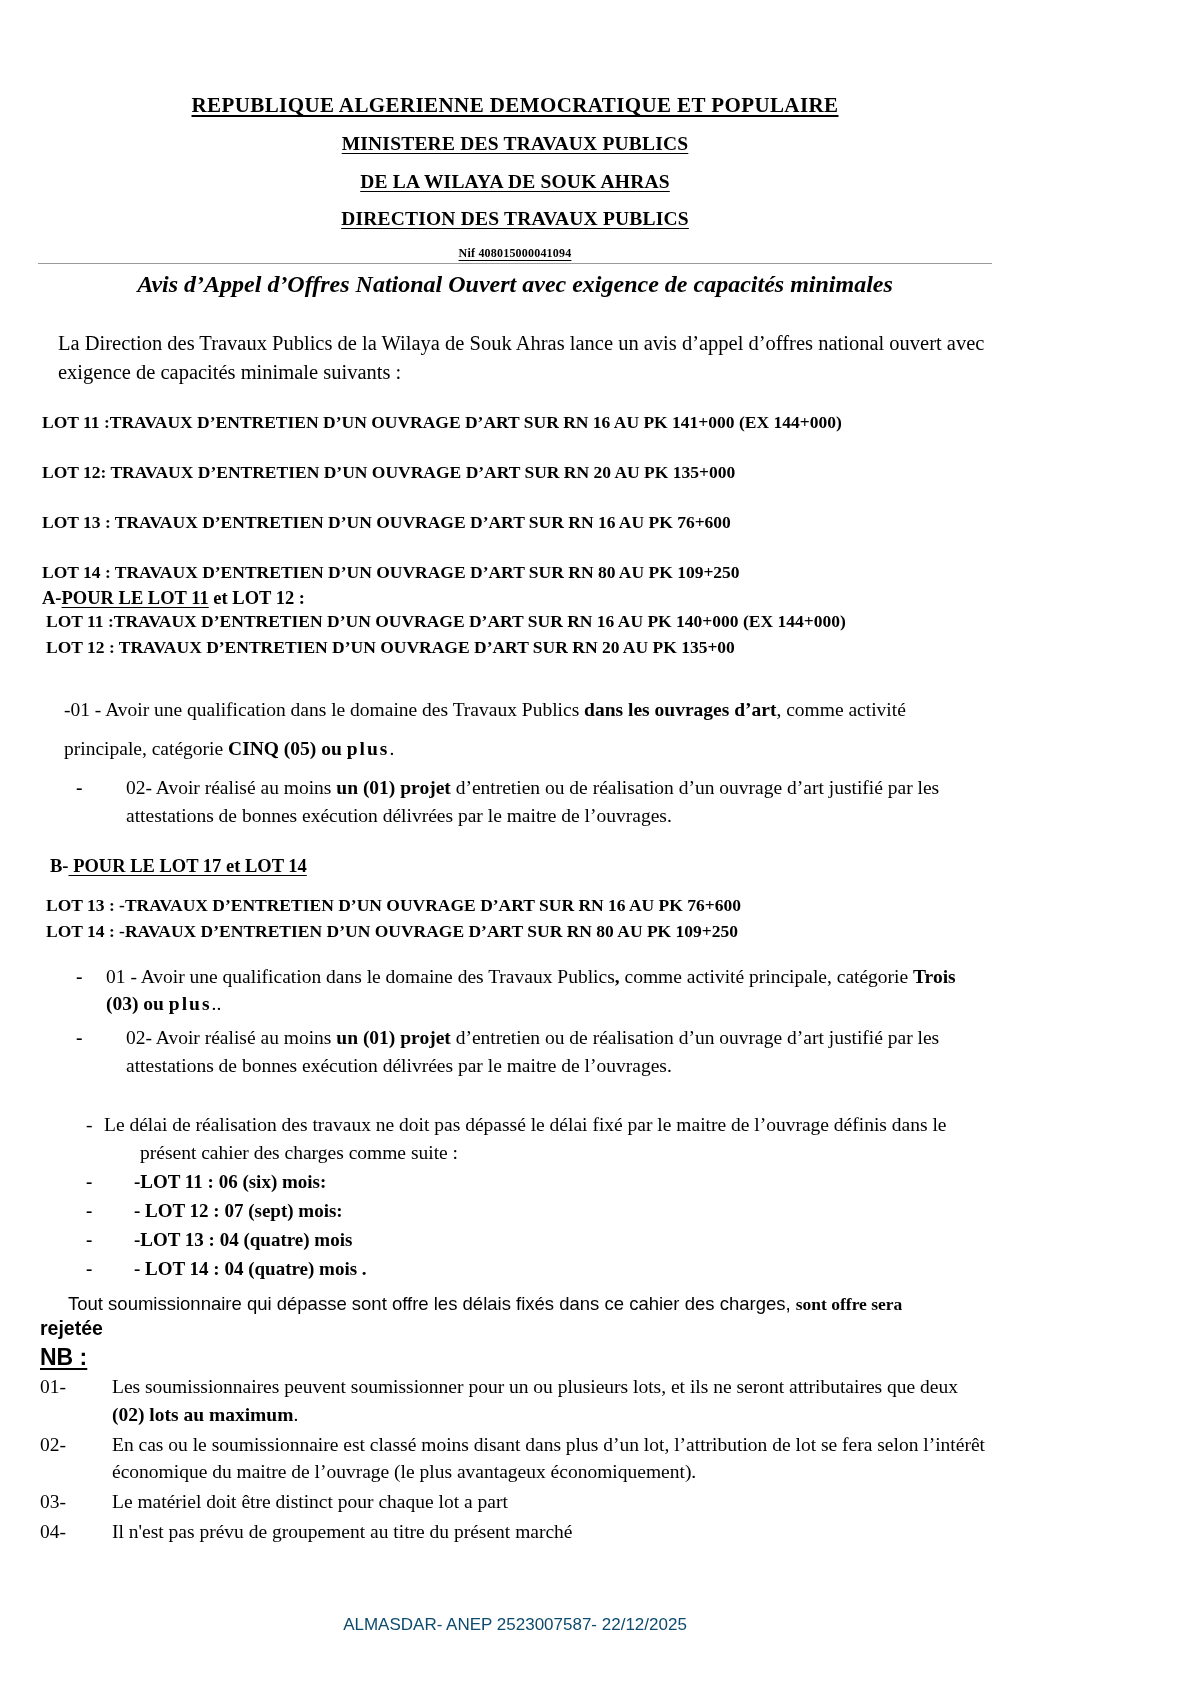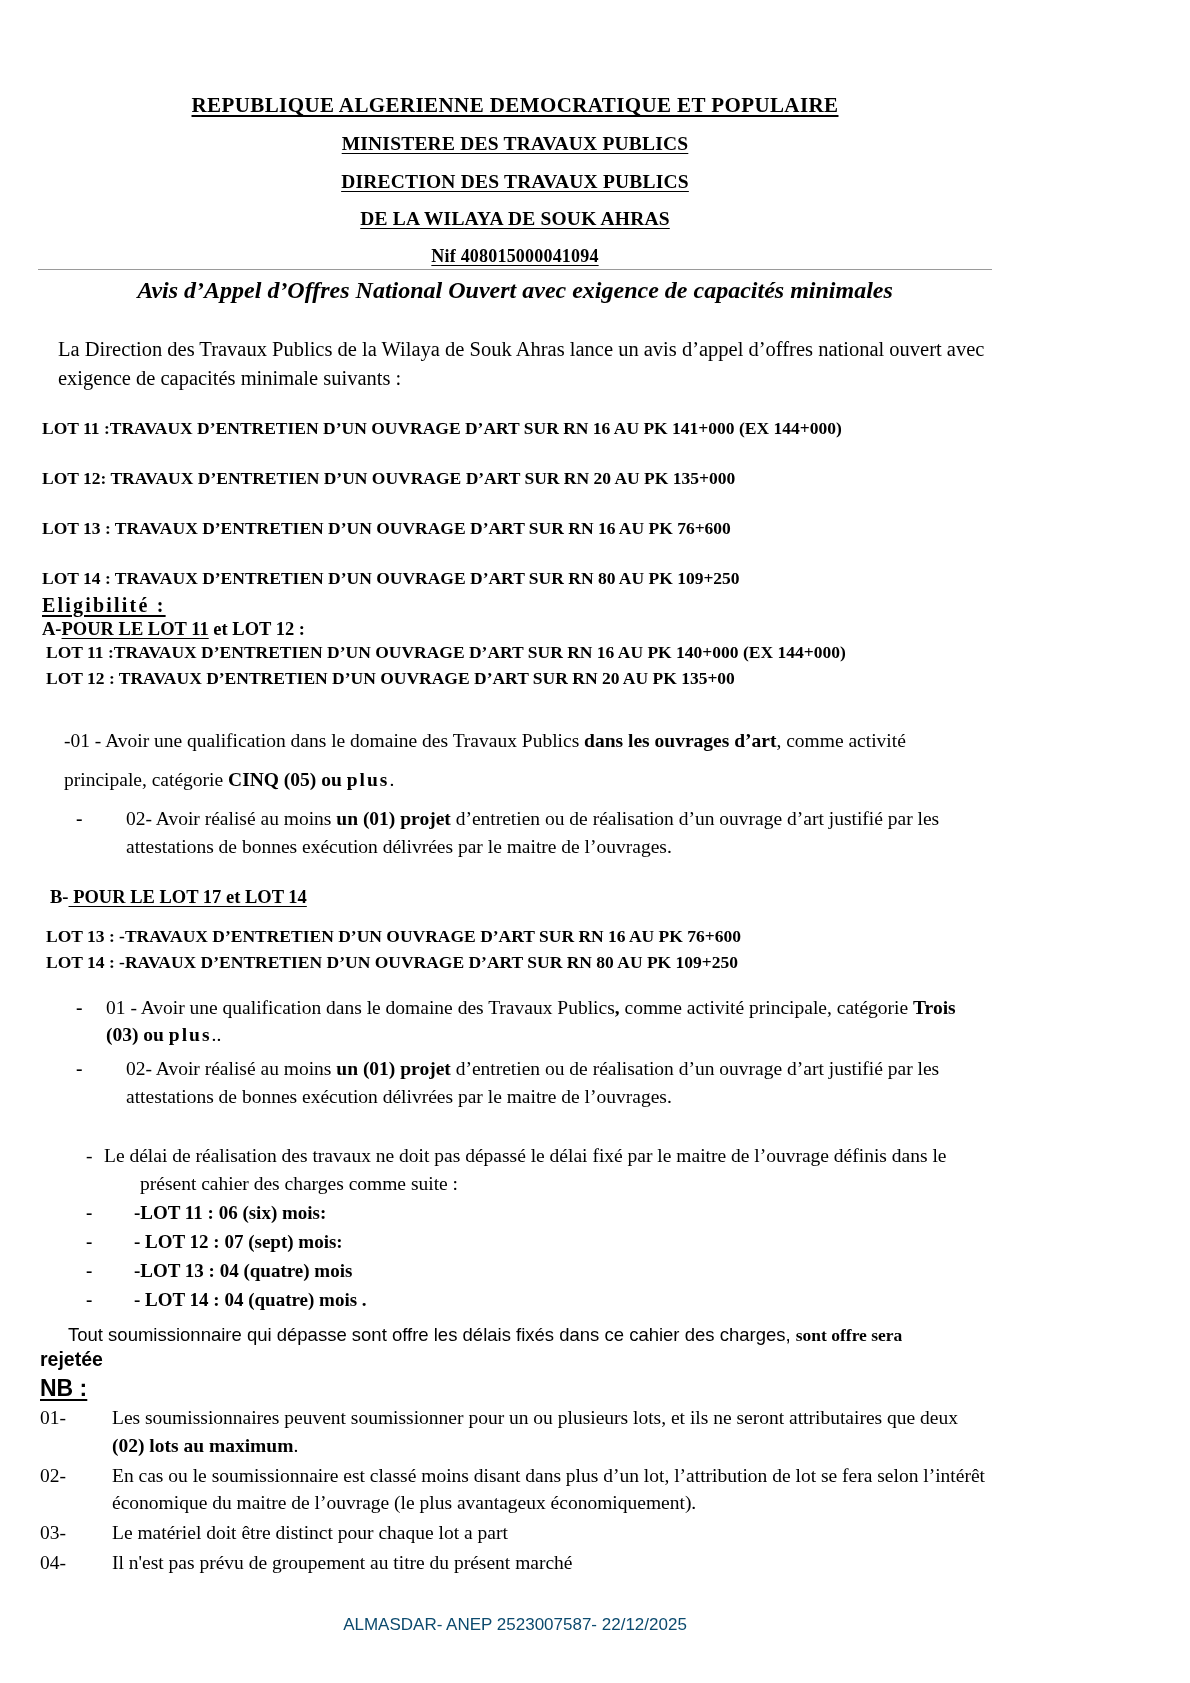--- a/index.html
+++ b/index.html
@@ -24,21 +24,21 @@
   .hdr-line {
     font-weight:bold;
     font-size:20.5px;
     line-height:1.0;
     margin:0 0 18px 0;
     letter-spacing:.2px;
   }
   .hdr-line span { text-decoration:underline; text-underline-offset:3px; }
   .hdr-line.l1 { font-size:21px; letter-spacing:.4px; }
   .hdr-line.l2, .hdr-line.l3, .hdr-line.l4 { font-size:19.5px; }
-  .hdr-line.nif { font-size:18px; margin-bottom:4px; }
+  .hdr-line.nif { font-size:12px; margin-bottom:4px; }
 
   .rule {
     border:0; border-top:1px solid #9a9a9a;
     margin:2px 0 6px 0;
   }
 
   .doc-title {
     text-align:center;
     font-style:italic;
     font-weight:bold;
@@ -182,37 +182,36 @@
   .spaced { letter-spacing:2px; }
 </style>
 </head>
 <body>
 
 <div class="page">
 
   <div class="hdr">
     <div class="hdr-line l1"><span>REPUBLIQUE  ALGERIENNE   DEMOCRATIQUE   ET  POPULAIRE</span></div>
     <div class="hdr-line l2"><span>MINISTERE DES TRAVAUX PUBLICS</span></div>
+    <div class="hdr-line l4"><span>DE LA WILAYA DE SOUK  AHRAS</span></div>
     <div class="hdr-line l3"><span>DIRECTION DES TRAVAUX PUBLICS</span></div>
-    <div class="hdr-line l4"><span>DE LA WILAYA DE SOUK  AHRAS</span></div>
     <div class="hdr-line nif"><span>Nif 408015000041094</span></div>
   </div>
 
   <hr class="rule">
 
   <div class="doc-title">Avis d’Appel d’Offres National Ouvert avec exigence de capacités minimales</div>
 
   <p class="para">La Direction des Travaux Publics de la Wilaya de Souk  Ahras lance un  avis d’appel d’offres national ouvert avec exigence de capacités minimale  suivants :</p>
 
   <p class="lot-line">LOT 11 :TRAVAUX D’ENTRETIEN D’UN OUVRAGE D’ART SUR RN 16 AU PK 141+000 (EX 144+000)</p>
   <p class="lot-line">LOT 12: TRAVAUX D’ENTRETIEN D’UN OUVRAGE D’ART SUR   RN 20 AU PK 135+000</p>
   <p class="lot-line">LOT 13 : TRAVAUX D’ENTRETIEN D’UN OUVRAGE D’ART SUR RN 16 AU PK 76+600</p>
   <p class="lot-line tight">LOT 14 : TRAVAUX D’ENTRETIEN D’UN OUVRAGE D’ART SUR RN 80 AU PK 109+250</p>
 
-  <div class="elig"><u>Eligibilité :</u></div>
 
   <div class="sec-head"><span>A-</span><u>POUR LE  LOT 11</u><span> et LOT 12 :</span></div>
 
   <div class="lot-pair">
     <div class="lot-line tight">LOT 11 :TRAVAUX D’ENTRETIEN D’UN OUVRAGE D’ART SUR RN 16 AU PK 140+000 (EX 144+000)</div>
     <div class="lot-line tight">LOT 12 : TRAVAUX D’ENTRETIEN D’UN OUVRAGE D’ART SUR   RN 20 AU PK 135+00</div>
   </div>
 
   <div class="item item-01"><span>-01 - Avoir une qualification dans le domaine des Travaux Publics </span><b>dans les ouvrages d’art</b><span>, comme activité principale, catégorie </span><b>CINQ (05) ou </b><b class="spaced">plus</b><span>.</span></div>
 

